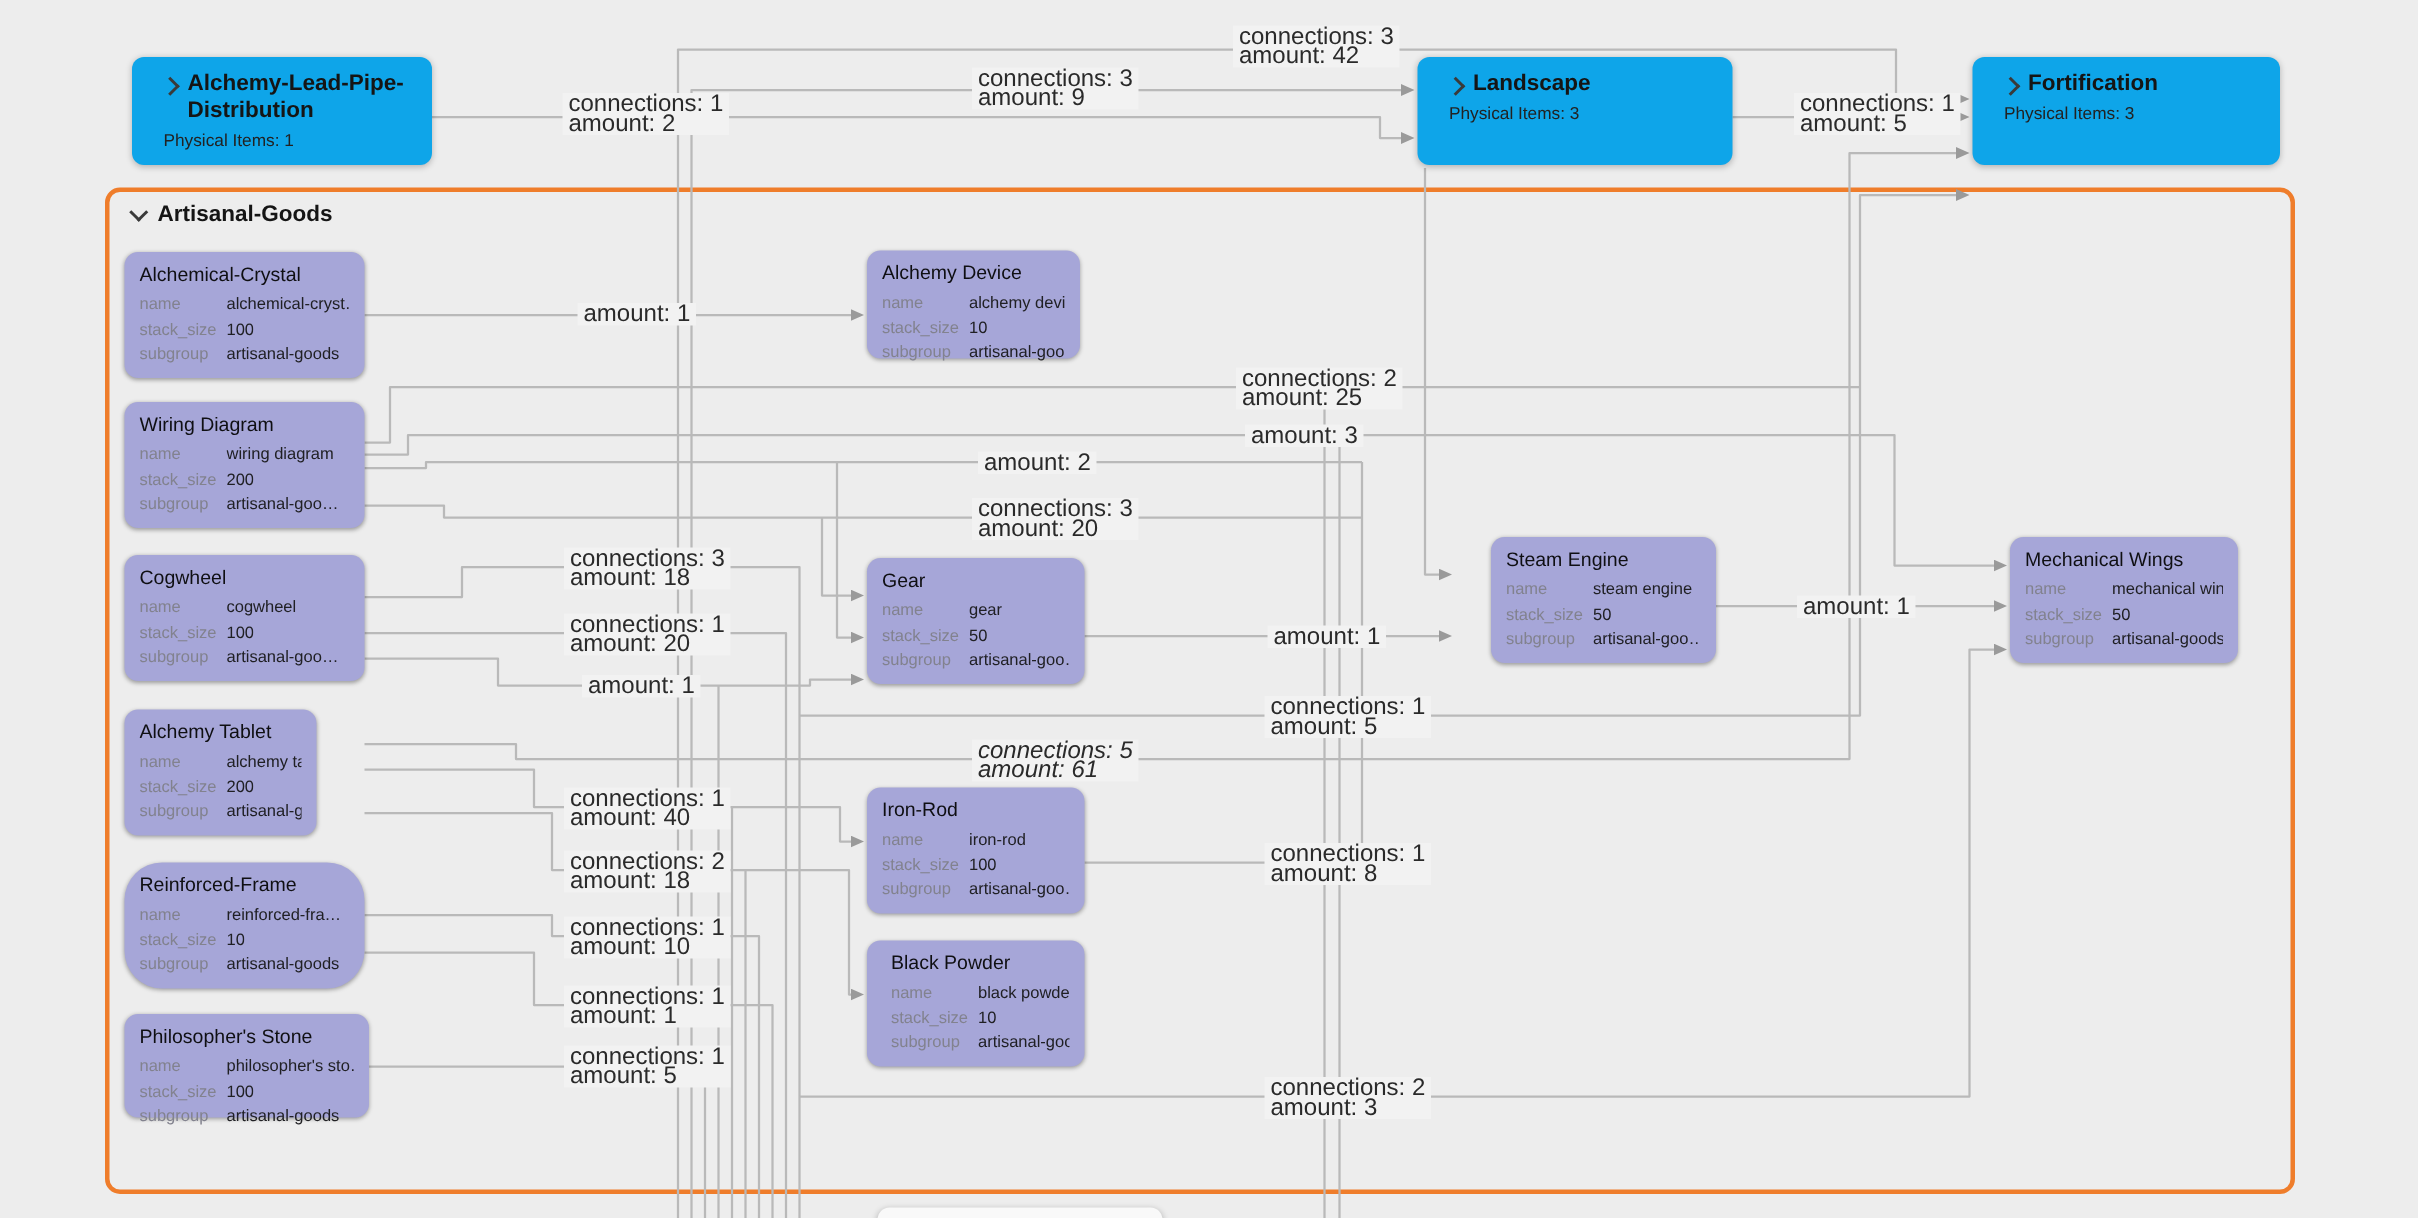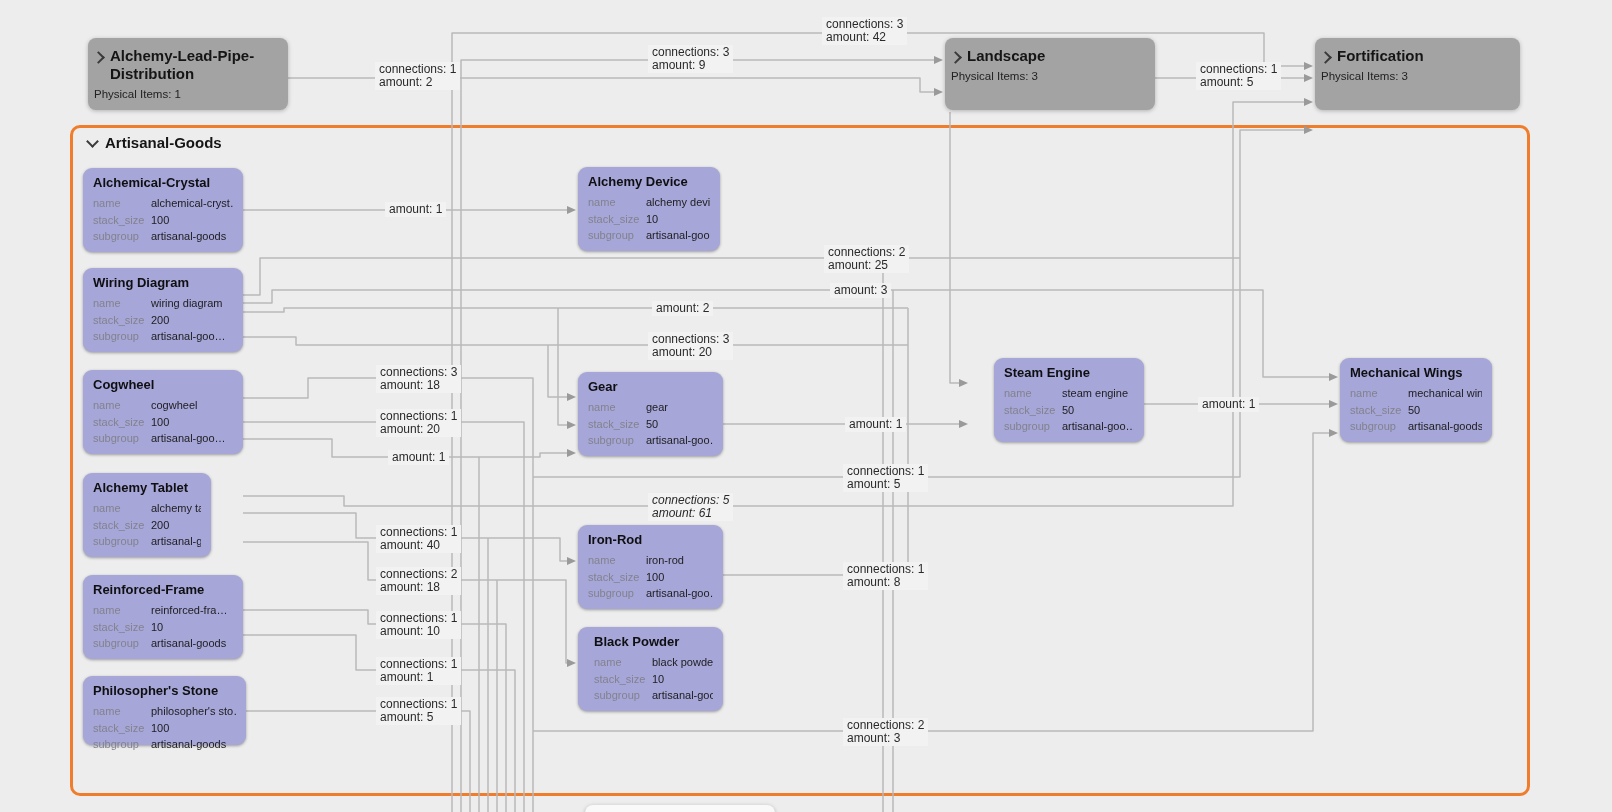--- a/index.html
+++ b/index.html
@@ -13,35 +13,35 @@
   .group-box{position:absolute;border:3px solid #ef7d2b;border-radius:10px;background:transparent;z-index:1;}
   .group-header{position:absolute;display:flex;align-items:center;gap:8px;z-index:4;}
   .group-header .ttl{font-size:15px;font-weight:bold;color:#151515;}
 
   
   .chev{display:inline-block;width:7px;height:7px;border-right:2px solid #3a3a3a;border-bottom:2px solid #3a3a3a;}
   .chev.right{transform:rotate(-45deg);}
   .chev.down{transform:rotate(45deg);margin-top:-3px;}
 
   
-  .gcard{position:absolute;background:#a3a3a3;border-radius:8px;box-shadow:0 1px 4px rgba(0,0,0,.25);padding:9px 12px 8px 6px;box-sizing:border-box;z-index:5;}
+  .gcard{position:absolute;background:#0ea5e9;border-radius:8px;box-shadow:0 1px 4px rgba(0,0,0,.25);padding:9px 12px 8px 21px;box-sizing:border-box;z-index:5;}
   .gcard .trow{display:flex;align-items:flex-start;gap:7px;}
   .gcard .trow .chev{margin-top:6px;flex:none;}
   .gcard .ttl{font-size:15px;font-weight:bold;color:#151515;line-height:18px;}
   .gcard .sub{font-size:11.5px;color:#222;margin-top:5px;}
 
   
   .node{position:absolute;background:#a6a6d8;border-radius:9px;box-shadow:0 1px 3px rgba(0,0,0,.35);padding:7px 10px 8px 10px;box-sizing:border-box;z-index:6;}
-  .node .nt{font-size:13px;font-weight:bold;color:#0f0f12;margin-bottom:5px;white-space:nowrap;overflow:hidden;}
+  .node .nt{font-size:13px;font-weight:normal;color:#0f0f12;margin-bottom:5px;white-space:nowrap;overflow:hidden;}
   .node .nr{display:flex;font-size:11px;line-height:16.5px;white-space:nowrap;}
   .node .rl{width:58px;flex:none;color:#82828e;}
   .node .rv{color:#202024;overflow:hidden;}
 
   
-  .elabel{position:absolute;background:#f2f2f2;padding:1px 4px;font-size:12px;line-height:13px;color:#2a2a2a;white-space:nowrap;z-index:3;}
+  .elabel{position:absolute;background:#f2f2f2;padding:1px 4px;font-size:16px;line-height:13px;color:#2a2a2a;white-space:nowrap;z-index:3;}
 
   
   .peek{position:absolute;background:#f9f9f9;border-radius:8px;box-shadow:0 1px 4px rgba(0,0,0,.25);z-index:5;}
 </style>
 </head>
 <body>
 
 <div id="canvas">
 
   <div class="group-box" style="left:70px;top:125px;width:1454px;height:665px;"></div>
@@ -174,21 +174,21 @@
     <div class="nr">
         <span class="rl">stack_size</span>
         <span class="rv">200</span>
       </div>
     <div class="nr">
         <span class="rl">subgroup</span>
         <span class="rv">artisanal-goo…</span>
       </div>
   </div>
 
-  <div class="node" style="left:83px;top:575px;width:160px;height:84px;">
+  <div class="node" style="left:83px;top:575px;width:160px;height:84px;border-radius:25px;">
     <div class="nt">Reinforced-Frame</div>
     <div class="nr">
         <span class="rl">name</span>
         <span class="rv">reinforced-fra…</span>
       </div>
     <div class="nr">
         <span class="rl">stack_size</span>
         <span class="rv">10</span>
       </div>
     <div class="nr">
@@ -206,21 +206,21 @@
     <div class="nr">
         <span class="rl">stack_size</span>
         <span class="rv">100</span>
       </div>
     <div class="nr">
         <span class="rl">subgroup</span>
         <span class="rv">artisanal-goods</span>
       </div>
   </div>
 
-  <div class="node" style="left:578px;top:167px;width:142px;height:84px;">
+  <div class="node" style="left:578px;top:167px;width:142px;height:72px;">
     <div class="nt">Alchemy Device</div>
     <div class="nr">
         <span class="rl">name</span>
         <span class="rv">alchemy device</span>
       </div>
     <div class="nr">
         <span class="rl">stack_size</span>
         <span class="rv">10</span>
       </div>
     <div class="nr">

